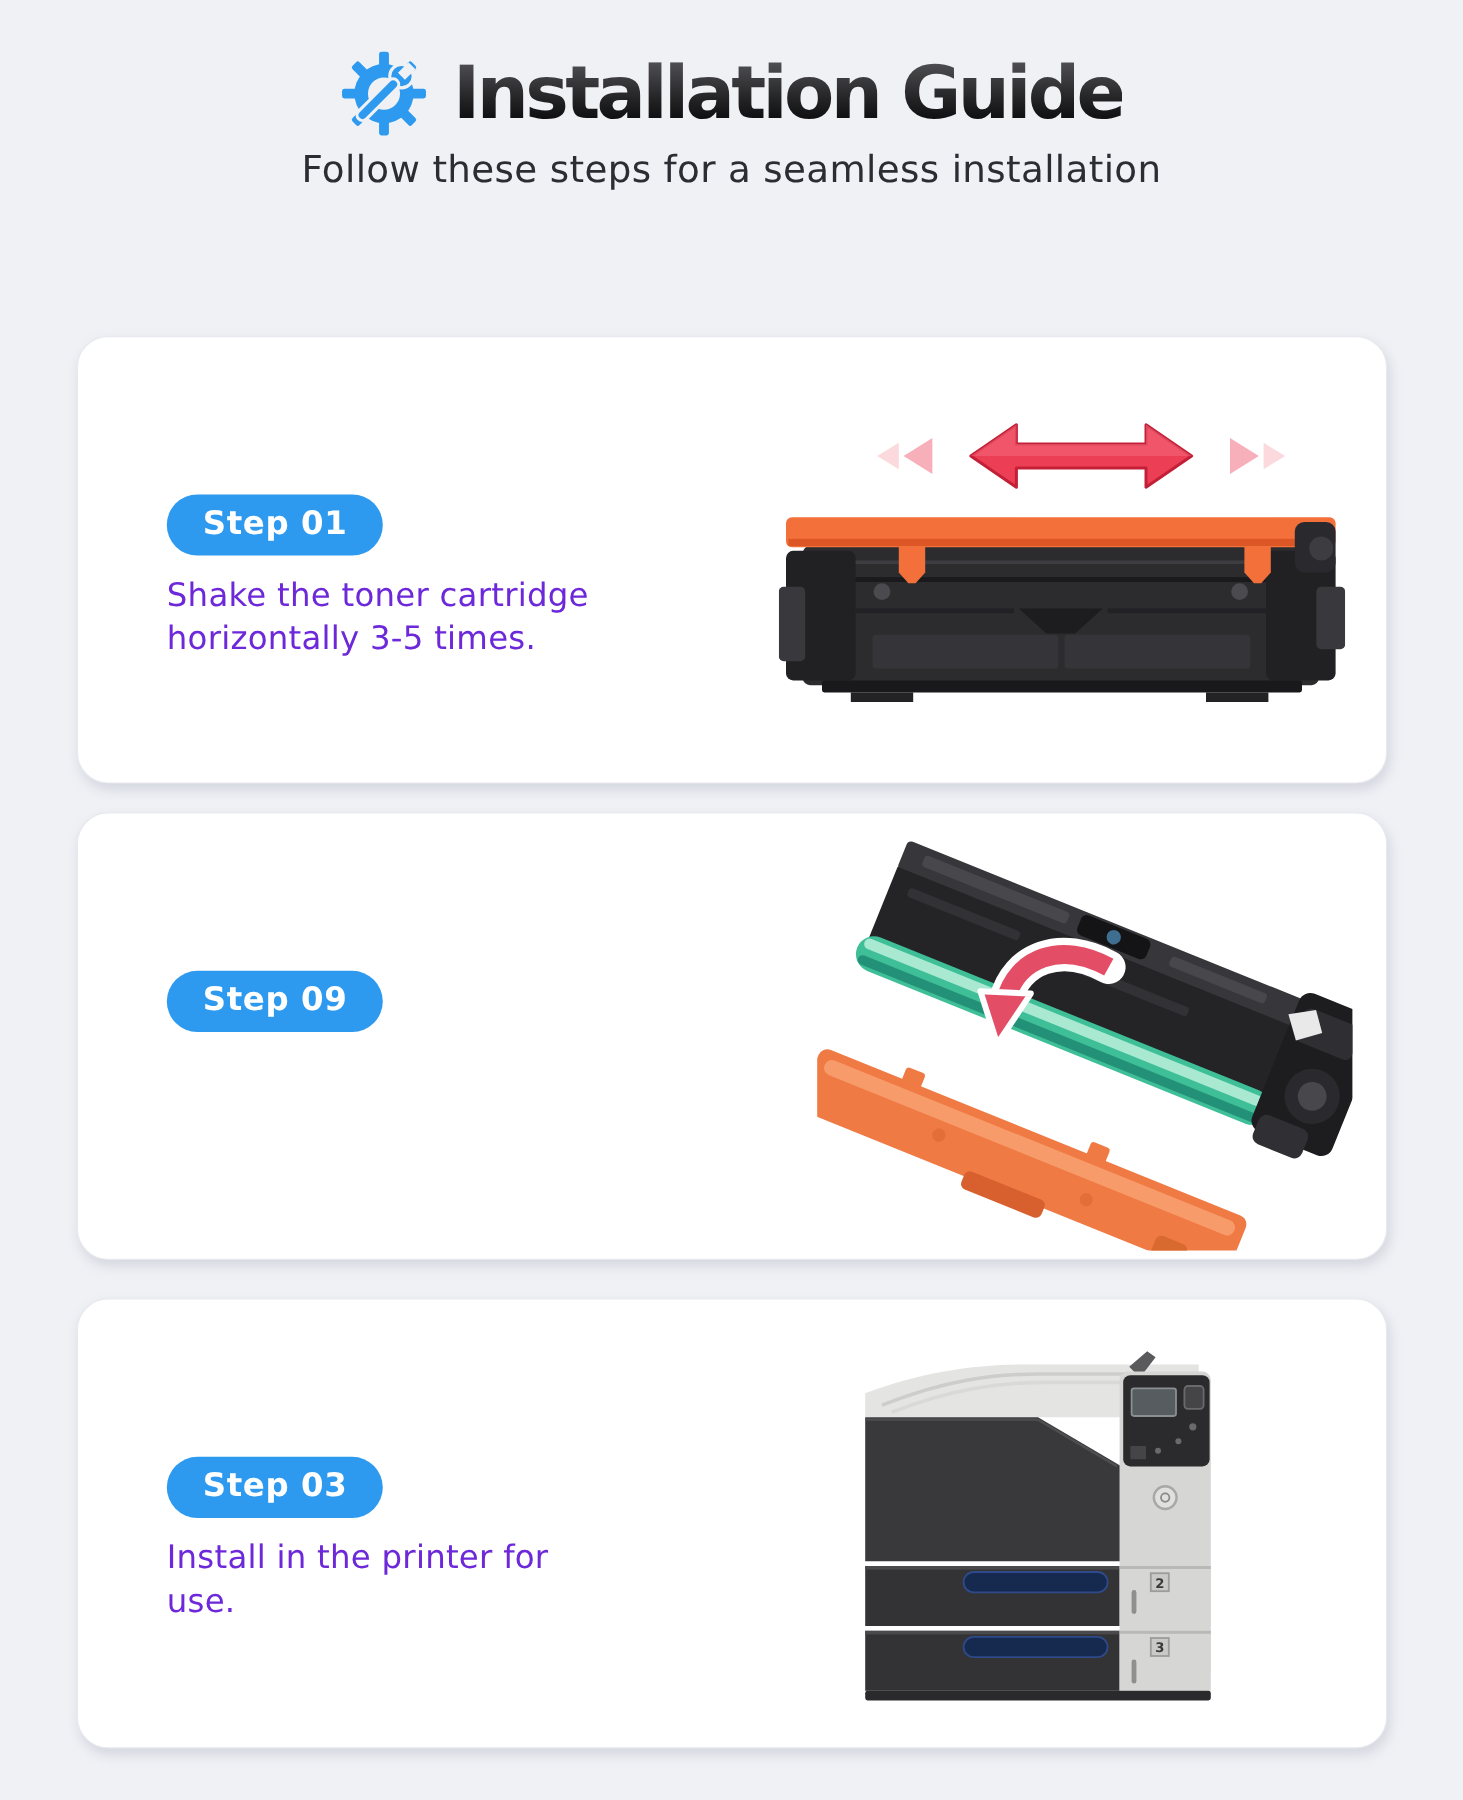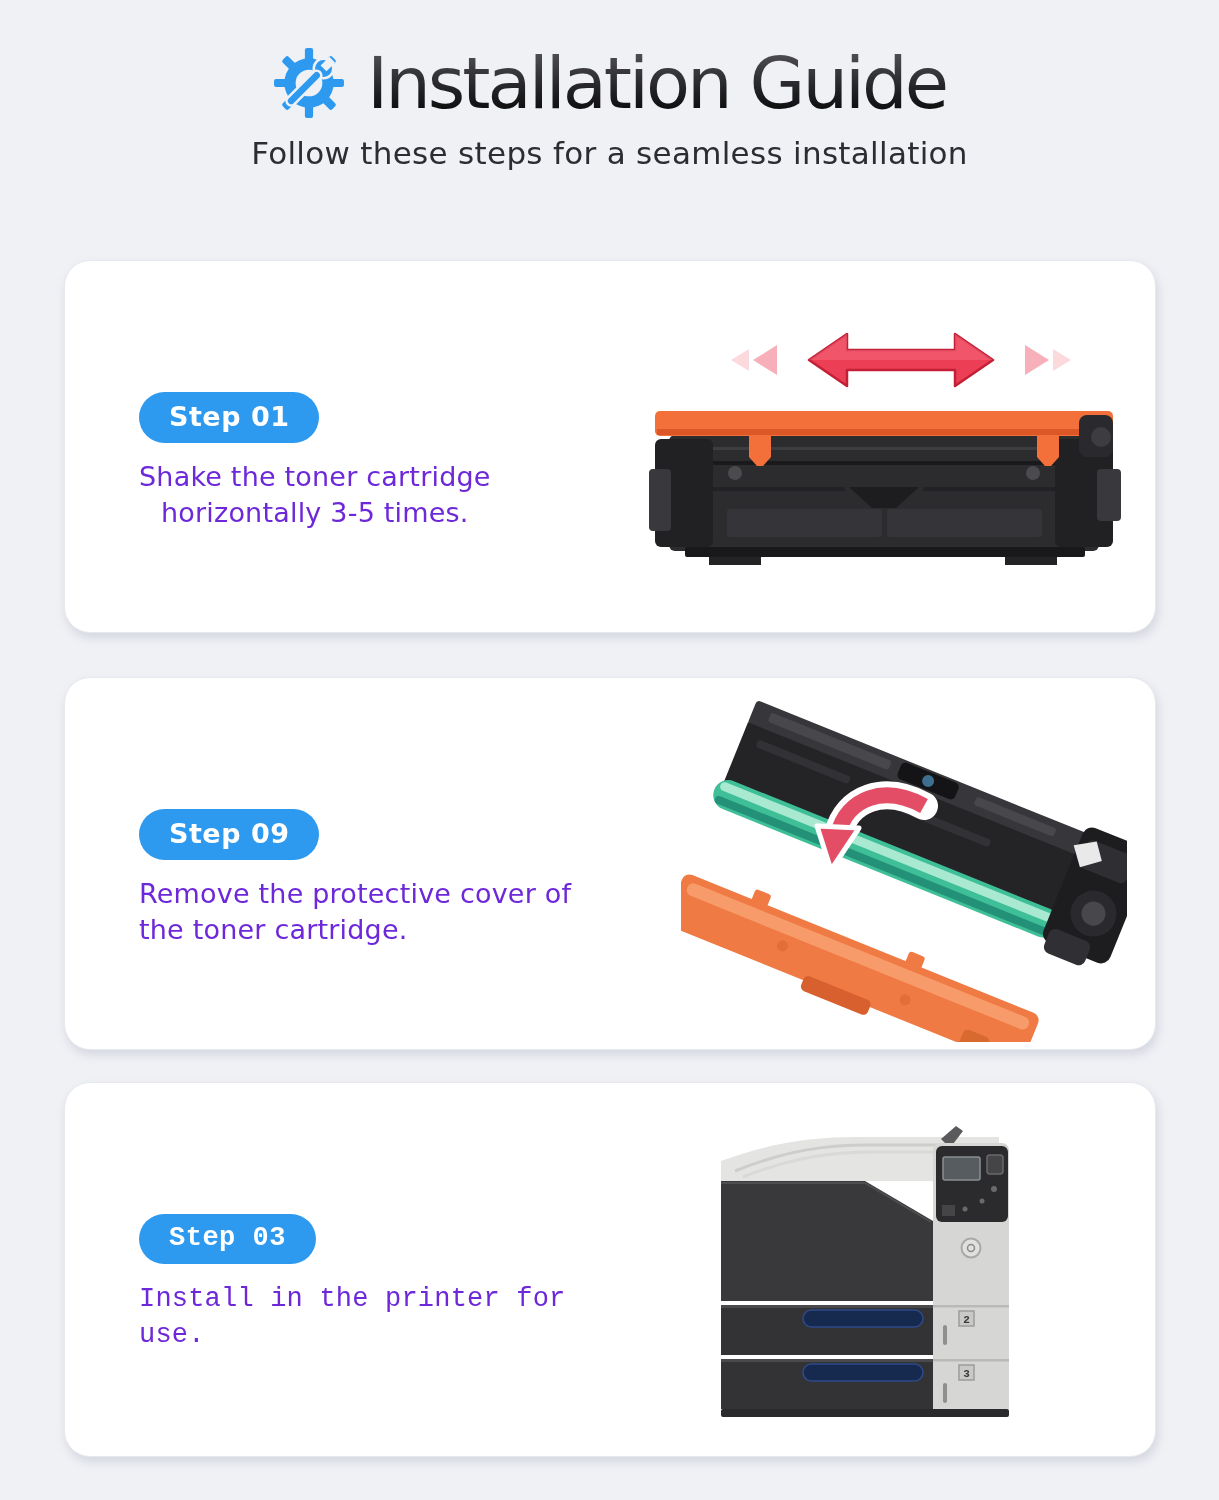--- a/index.html
+++ b/index.html
@@ -8,36 +8,36 @@
     position:relative;
     background:#f0f1f5;
     font-family:"DejaVu Sans","Liberation Sans",sans-serif;
     overflow:hidden;
   }
   .header { position:absolute; top:0; left:0; width:100%; text-align:center; }
   .title-row { display:flex; align-items:center; justify-content:center; gap:22px; margin-top:42px; }
   .title-icon { width:72px; height:72px; flex:0 0 auto; }
   .title-icon svg { width:100%; height:100%; display:block; }
   .page-title {
-    font-size:72px; font-weight:normal; letter-spacing:-3px; line-height:1.15;
+    font-size:61px; font-weight:bold; letter-spacing:-3px; line-height:1.15;
     color:#141417;
     background:linear-gradient(180deg,#5c5c60 0%,#202023 60%,#000 100%);
     -webkit-background-clip:text; background-clip:text;
     -webkit-text-fill-color:transparent;
   }
   .page-subtitle { margin-top:10px; font-size:31px; color:#2c2d33; letter-spacing:0.3px; }
 
   .card {
     position:absolute; left:64px; width:1092px; height:373px;
     background:#ffffff; border:1px solid #e7e9ee; border-radius:26px;
     box-shadow:2px 5px 10px rgba(168,174,188,0.38);
   }
-  .card1 { top:260px;text-align:center; }
+  .card1 { top:280px; }
   .card2 { top:677px; }
-  .card3 { top:1082px; height:375px;font-family:Liberation Mono, monospace; }
+  .card3 { top:1082px; height:375px; }
 
   .step-badge {
     position:absolute; left:74px; top:131px;
     background:#2d9af0; color:#ffffff;
     font-size:27px; font-weight:bold; letter-spacing:0.5px;
     padding:9px 30px 11px; border-radius:28px;
   }
   .step-desc {
     position:absolute; left:74px; top:198px;
     font-size:27px; line-height:1.34; color:#6d28d9;
@@ -122,22 +122,20 @@
         <path d="M388,116 h22 v22 l-8,9 h-6 l-8,-9 z" fill="#f4703a"></path>
         <rect x="430" y="96" width="34" height="42" rx="8" fill="#2a2a2e"></rect>
         <circle cx="452" cy="118" r="10" fill="#3c3c41"></circle>
       </g>
     </svg>
   </div>
 </div>
 
 <div class="card card2">
   <div class="step-badge">Step 09</div>
-  <div class="step-desc">Remove the protective cover of
-the toner cartridge.</div>
   <div class="step-image img2">
     <svg viewBox="0 0 446 356">
 
       <g transform="translate(76,14) rotate(22)">
         <rect x="0" y="0" width="360" height="26" rx="4" fill="#37373b"></rect>
         <rect x="0" y="24" width="360" height="64" fill="#242427"></rect>
         <rect x="18" y="6" width="130" height="10" rx="3" fill="#47474c"></rect>
         <rect x="158" y="2" width="62" height="18" rx="5" fill="#141416"></rect>
         <circle cx="189" cy="11" r="6" fill="#3e6e90"></circle>
         <rect x="240" y="7" width="86" height="9" rx="3" fill="#47474c"></rect>

